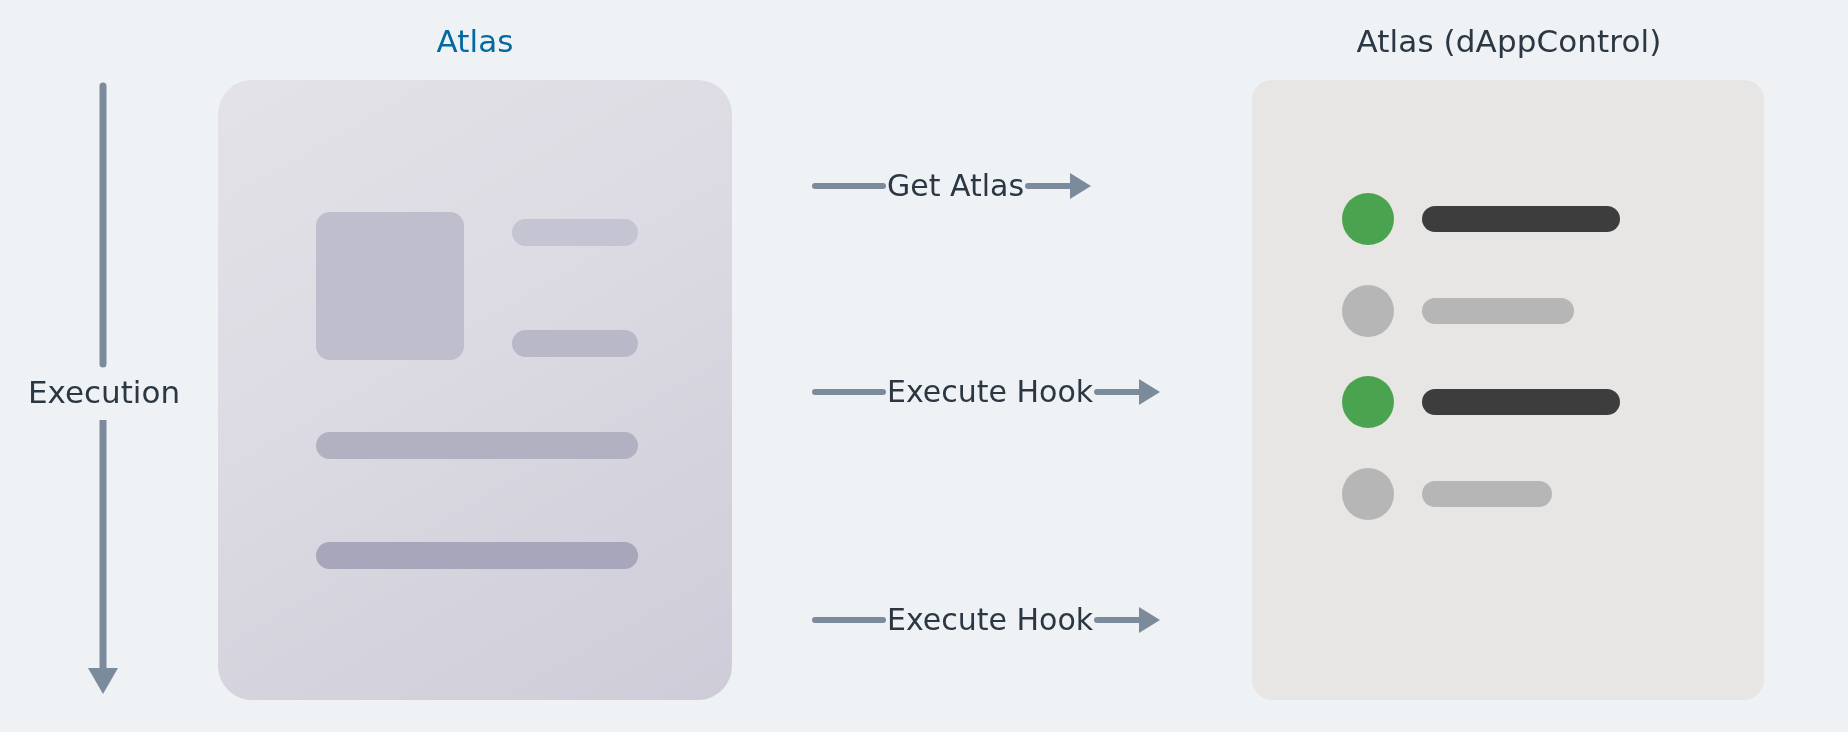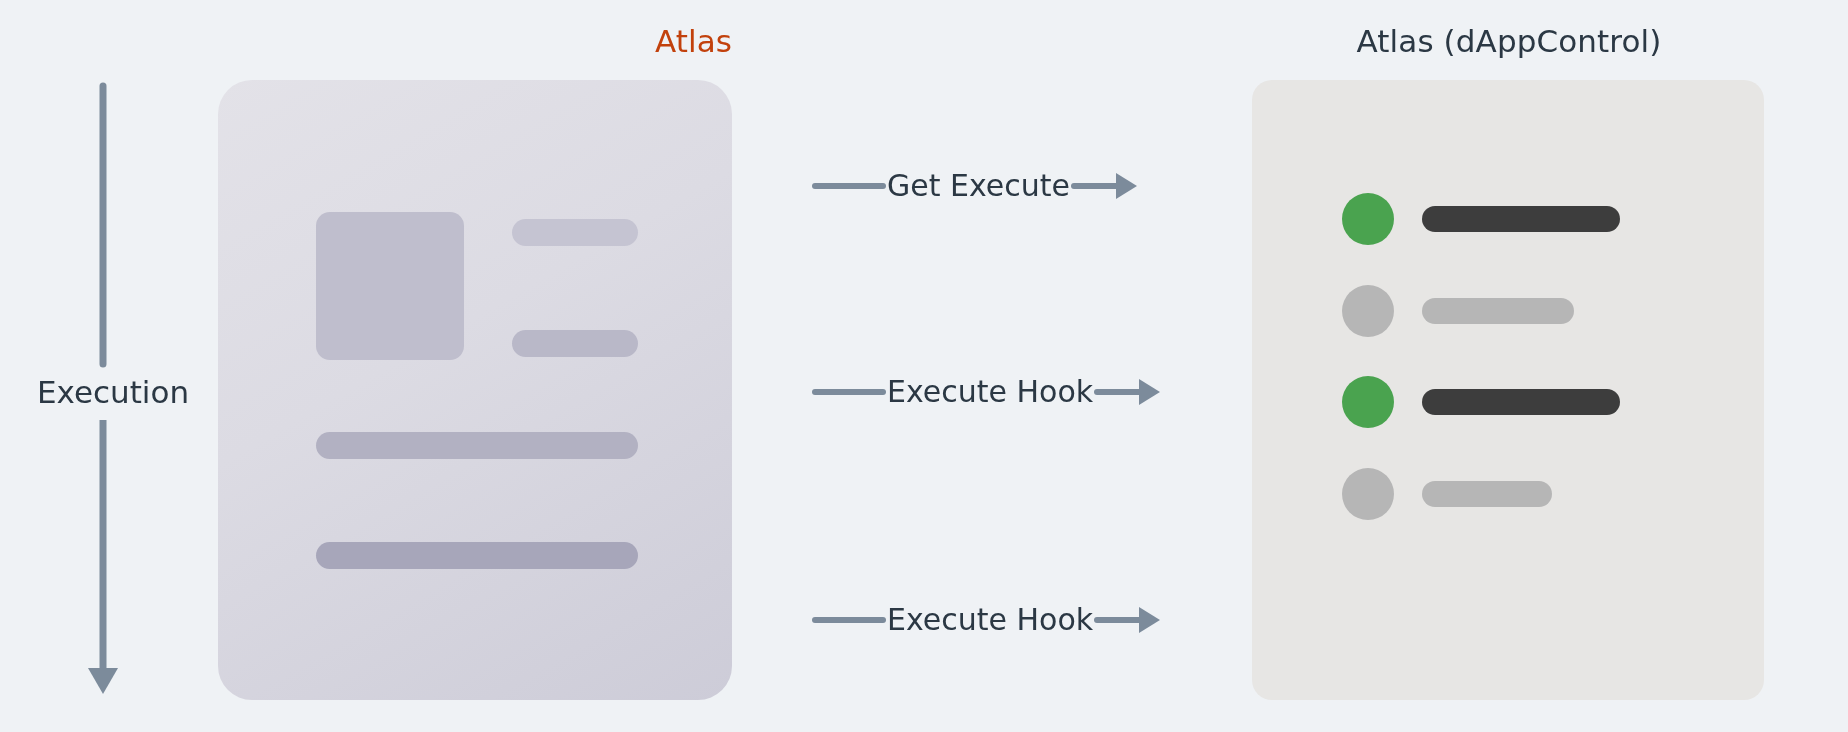--- a/index.html
+++ b/index.html
@@ -55,21 +55,20 @@
     left: 0px;
     top: 374px;
     width: 208px;
     text-align: center;
     font-size: 31px;
     font-weight: 400;
     color: #2b3844;
     white-space: nowrap;
     line-height: 1.2;
     z-index: 3;
-    padding-left: 9px;
   }
 
   
   .panel {
     position: absolute;
     top: 80px;
     height: 620px;
   }
   #atlas-panel {
     left: 218px;
@@ -190,21 +189,21 @@
     border-bottom: 13px solid transparent;
     border-left: 21px solid #7c8b9b;
     margin-left: -1px;
   }
 </style>
 </head>
 <body>
 
 <div id="stage" style="background: rgb(239, 242, 245);">
 
-  <div class="col-title" id="atlas-title" style="color: #c2410c; text-align: right;">Atlas</div>
+  <div class="col-title" id="atlas-title" style="color: #0369a1;">Atlas</div>
 
   <div class="col-title" id="module-title" style="color: rgb(43, 56, 68);">Atlas (dAppControl)</div>
 
   <div id="execution-axis">
     <svg width="220" height="732" viewBox="0 0 220 732" style="position:absolute;left:0;top:0;">
 
       <line x1="103" y1="86" x2="103" y2="364" stroke="#7c8b9b" stroke-width="7" stroke-linecap="round"></line>
 
       <line x1="103" y1="420" x2="103" y2="672" stroke="#7c8b9b" stroke-width="7" stroke-linecap="butt"></line>
 
@@ -240,21 +239,21 @@
 
     <div class="module-row" style="top:388px;">
       <span class="module-dot" style="background:#b6b6b6;"></span>
       <span class="module-bar" style="background:#b6b6b6;width:130px;"></span>
     </div>
 
   </div>
 
   <div class="msg" style="left:812px;top:166px;">
     <span class="msg-stub" style="background: rgb(124, 139, 155);"></span>
-    <span class="msg-label" style="color: rgb(43, 56, 68);">Get Execute</span>
+    <span class="msg-label" style="color: rgb(43, 56, 68);">Get Atlas</span>
     <span class="msg-arrow">
       <span class="msg-arrow-line" style="background: rgb(124, 139, 155);"></span>
         <span class="msg-arrow-head" style="border-left-color: rgb(124, 139, 155);"></span>
     </span>
   </div>
 
   <div class="msg" style="left:812px;top:372px;">
     <span class="msg-stub" style="background: rgb(124, 139, 155);"></span>
     <span class="msg-label" style="color: rgb(43, 56, 68);">Execute Hook</span>
     <span class="msg-arrow">

